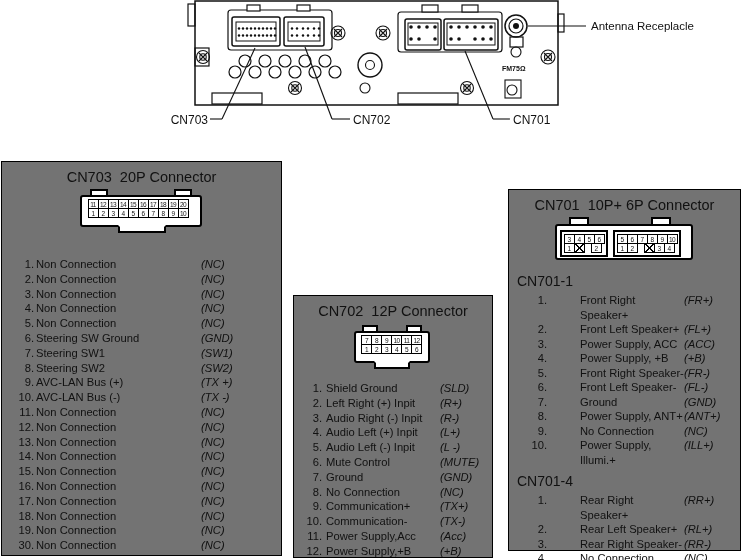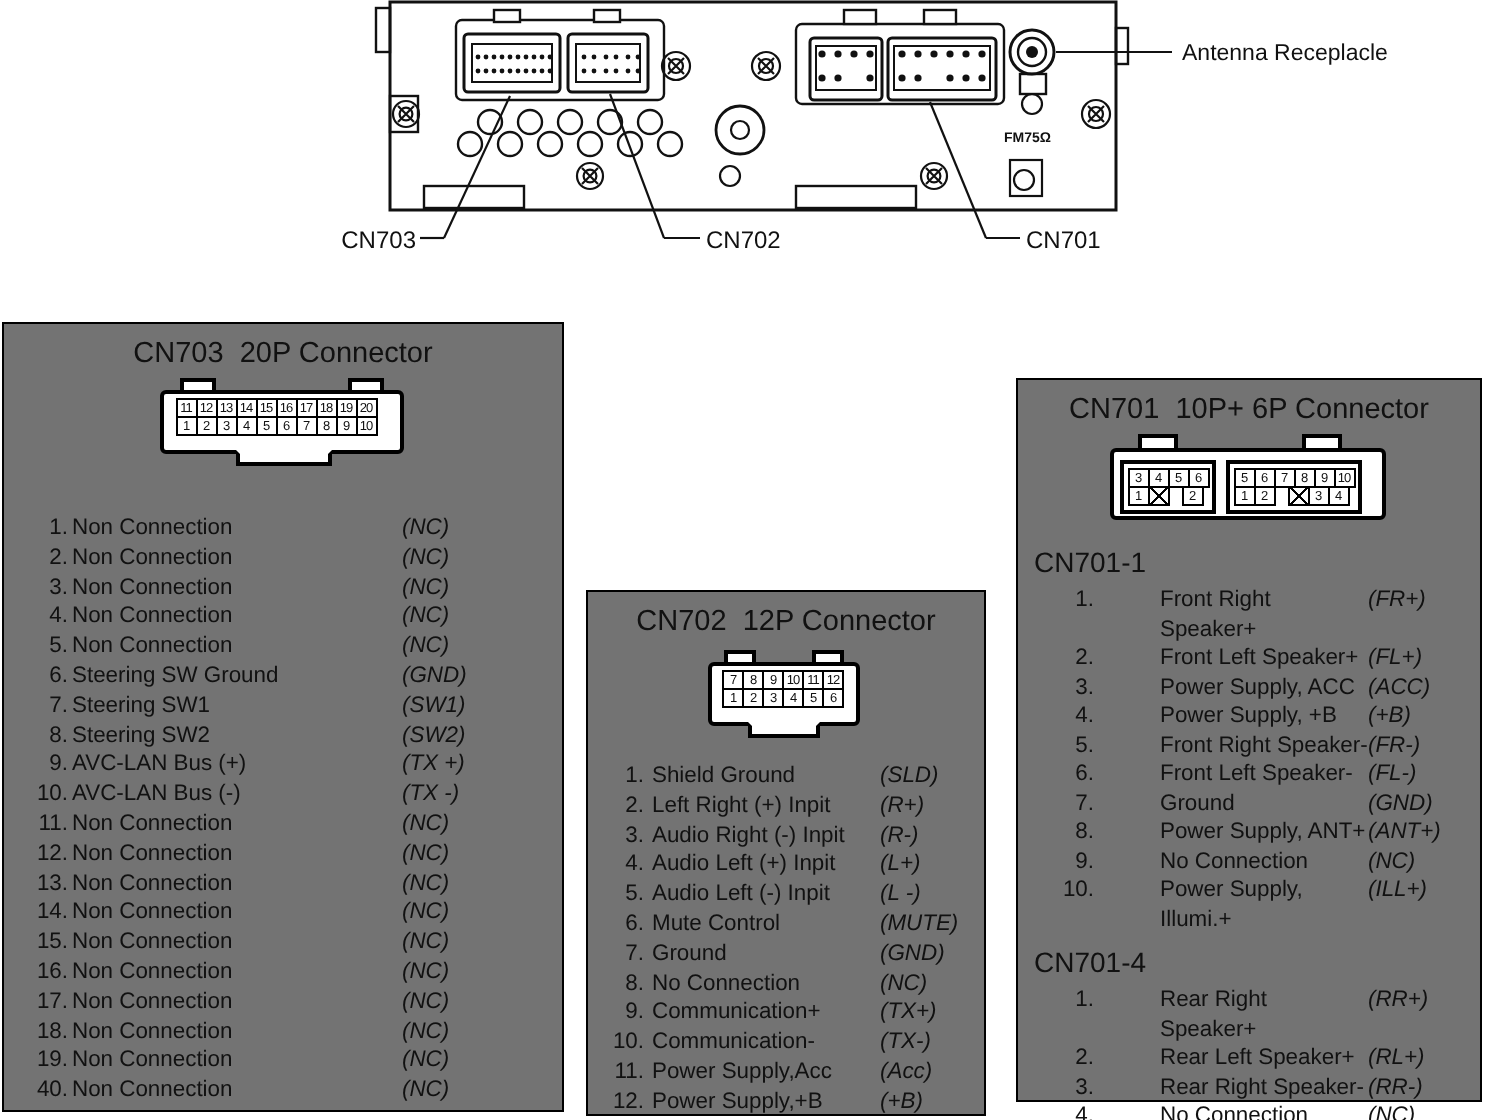--- a/index.html
+++ b/index.html
@@ -341,21 +341,21 @@
           <span class="pnum">18.</span>
           <span class="plabel">Non Connection</span>
           <span class="pcode">(NC)</span>
         </div>
         <div class="pin-row">
           <span class="pnum">19.</span>
           <span class="plabel">Non Connection</span>
           <span class="pcode">(NC)</span>
         </div>
         <div class="pin-row">
-          <span class="pnum">40.</span>
+          <span class="pnum">30.</span>
           <span class="plabel">Non Connection</span>
           <span class="pcode">(NC)</span>
         </div>
       </div>
   </div>
 
   <div class="box box702">
     <div class="box-title">CN702  12P Connector</div>
     <div class="conn conn702">
       <div class="tab t1"></div>

